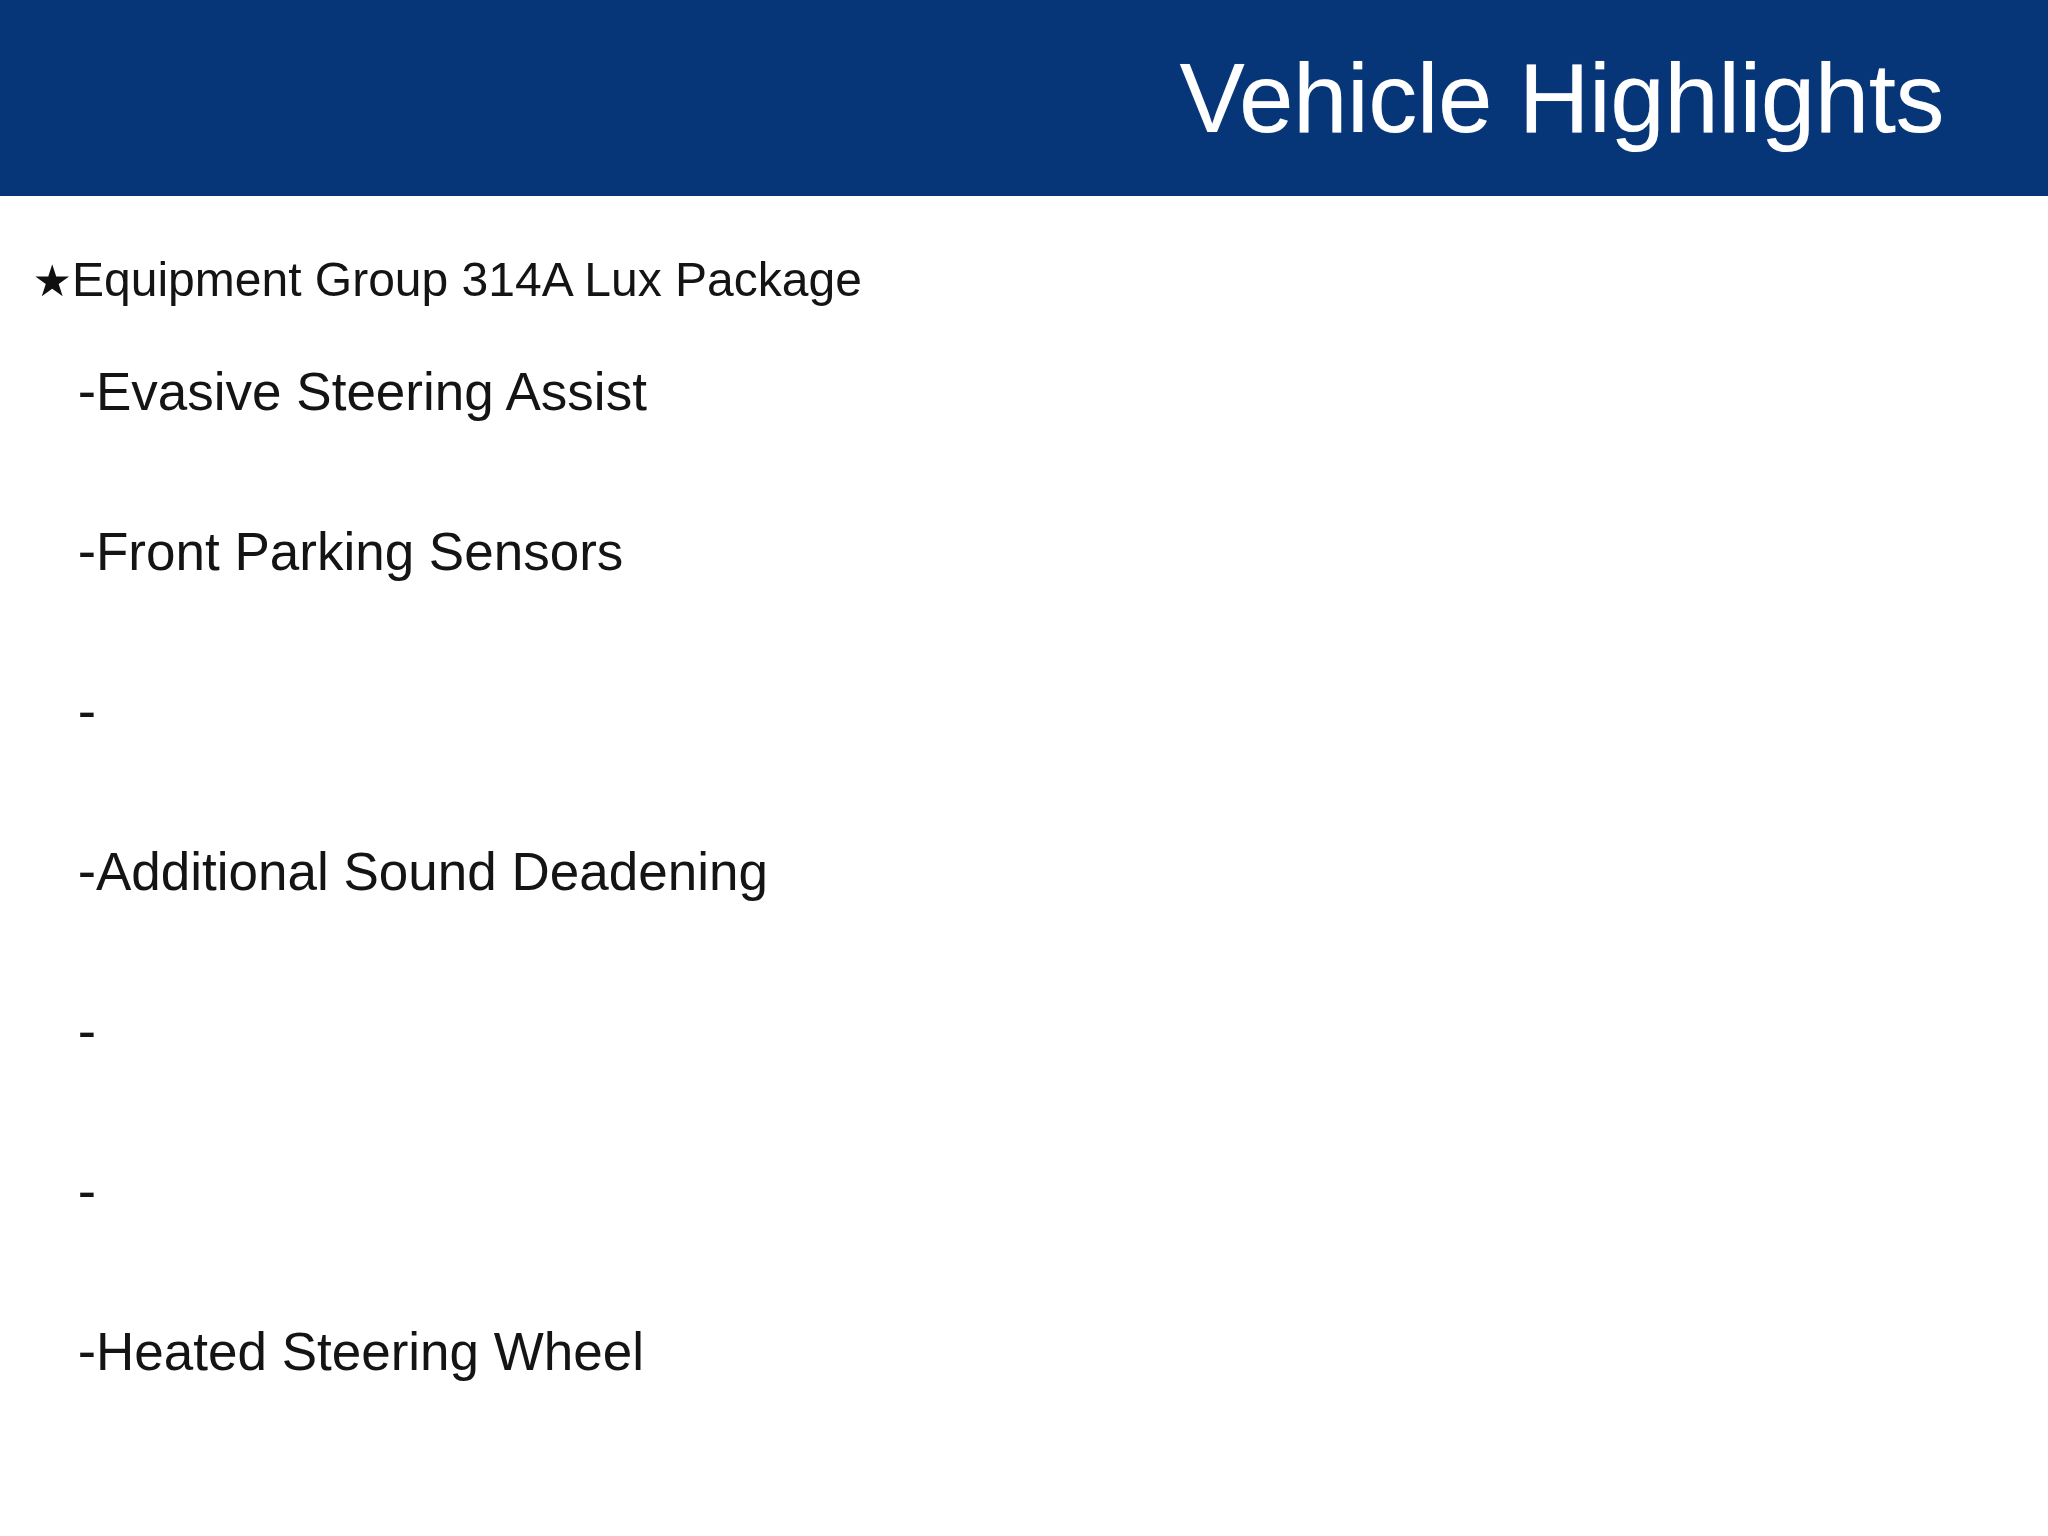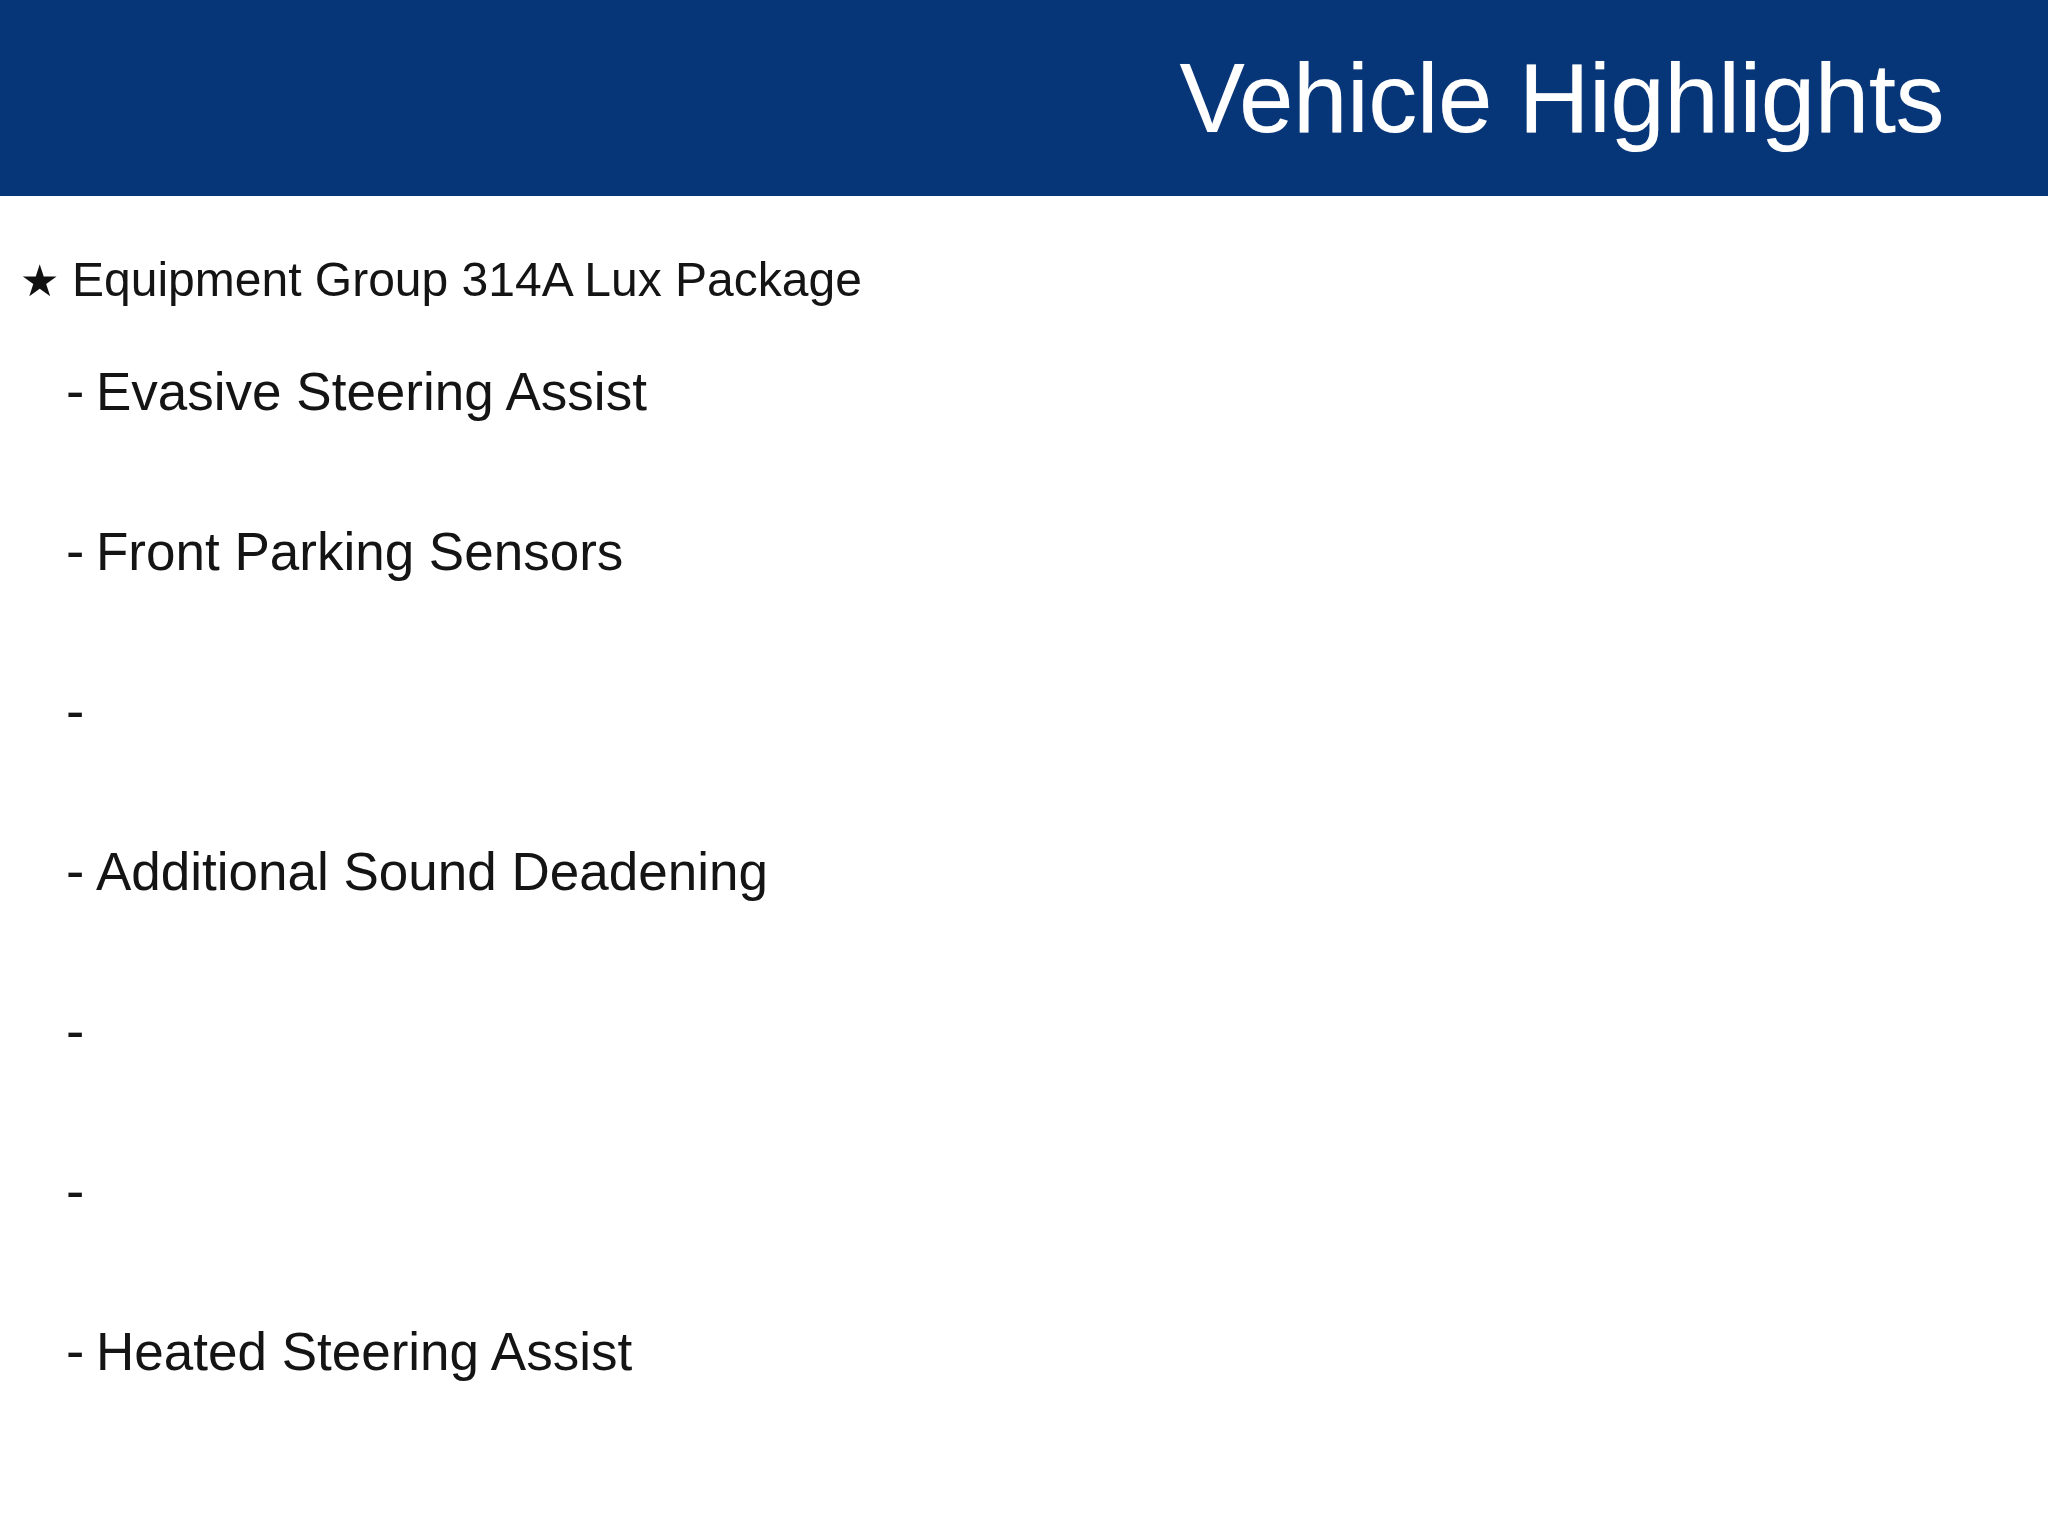--- a/index.html
+++ b/index.html
@@ -7,20 +7,21 @@
     width:2048px; height:1536px;
     background:#ffffff;
     font-family:"Liberation Sans", sans-serif;
     overflow:hidden;
   }
   .slide {
     position:relative;
     width:2048px;
     height:1536px;
     background:#ffffff;
+    text-align:right;
   }
 
   
   .header-band {
     position:absolute;
     top:0; left:0;
     width:2048px;
     height:196px;
     background:#063578;
     display:flex;
@@ -141,19 +142,19 @@
       <li class="sub-item">
         <span class="dash-bullet">-</span>
       </li>
 
       <li class="sub-item">
         <span class="dash-bullet">-</span>
       </li>
 
       <li class="sub-item">
         <span class="dash-bullet">-</span>
-        <span class="sub-label">Heated Steering Assist</span>
+        <span class="sub-label">Heated Steering Wheel</span>
       </li>
 
     </ul>
   </div>
 
 </div>
 
 </body></html>

